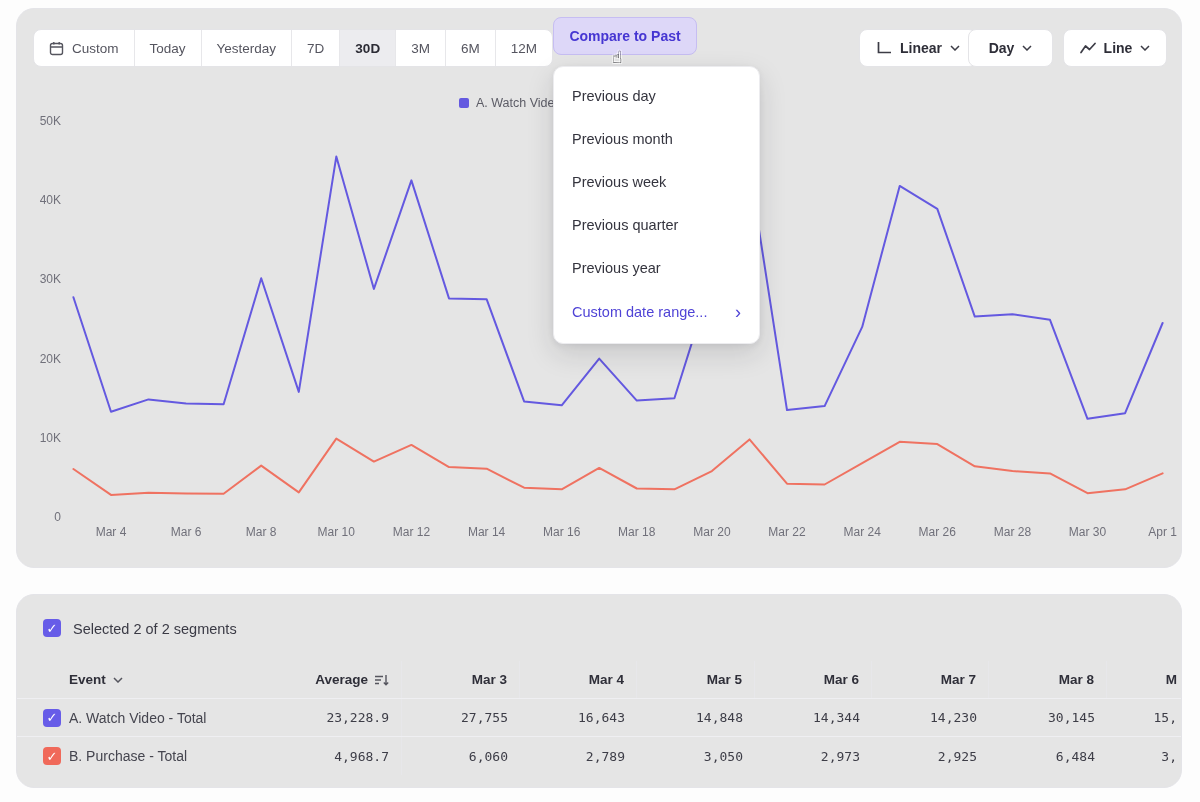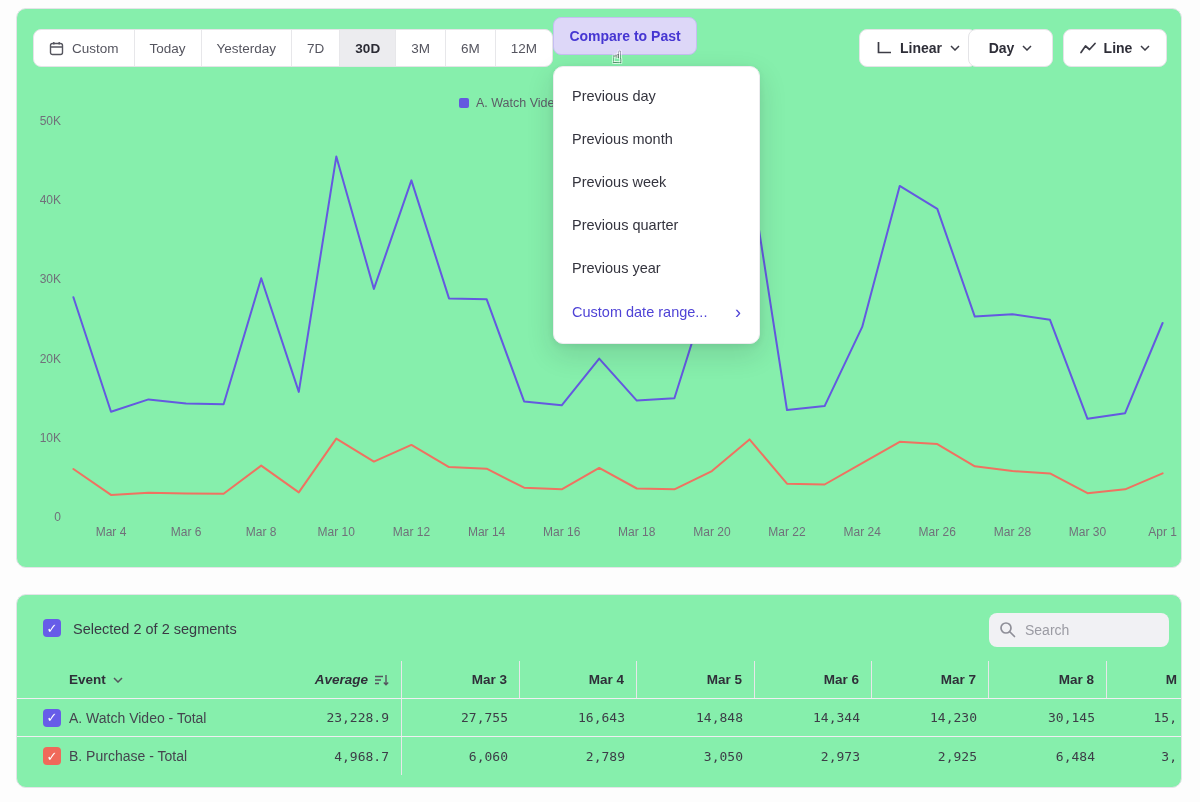--- a/index.html
+++ b/index.html
@@ -1,19 +1,19 @@
 <!DOCTYPE html>
 <html style="--accent: #4636D2; --compare-bg: #DDD7F8; --compare-border: #C6BDF2; --link: #4F43D6; --series-a: #6459E0; --series-b: #EF7261; --checkbox-a: #675CE8; --checkbox-b: #F0695A;"><head>
 <meta charset="utf-8">
 <style>
   * { margin:0; padding:0; box-sizing:border-box; }
   html,body { width:1200px; height:802px; background:#fdfdfd; font-family:"Liberation Sans",sans-serif; overflow:hidden; }
   .page { position:relative; width:1200px; height:802px; }
 
-  .card { position:absolute; background:#86efac; border:1px solid #e4e4e8; border-radius:10px; }
+  .card { position:absolute; background:#e5e5e5; border:1px solid #e4e4e8; border-radius:18px; }
   .top-card { left:16px; top:8px; width:1166px; height:560px; }
   .bottom-card { left:16px; top:594px; width:1166px; height:194px; }
 
   
   .range-group { position:absolute; left:16px; top:20px; height:38px; display:flex; align-items:stretch; border:1px solid #e4e4e7; border-radius:8px; overflow:hidden; background:#fff; }
   .range-item { display:flex; align-items:center; gap:8px; padding:0 15px; font-size:13.5px; color:#55555f; cursor:pointer; border-left:1px solid #e7e7ea; white-space:nowrap; }
   .range-item:first-child { border-left:none; }
   .range-item.selected { background:#ececef; color:#2c2c35; font-weight:bold; }
 
   .compare-btn { position:absolute; left:536px; top:8px; height:38px; width:144px; border-radius:8px; background:var(--compare-bg,#ddd7f8); border:1px solid var(--compare-border,#c6bdf2); color:var(--accent,#5b50e0); font-size:14px; font-family:"Liberation Sans",sans-serif; font-weight:bold; cursor:pointer; }
@@ -54,21 +54,21 @@
   .search-input { width:180px; height:34px; background:#f1f1f4; border:none; border-radius:8px; padding:0 12px 0 36px; font-size:14px; color:#3a3a45; font-family:"Liberation Sans",sans-serif; outline:none; }
   .search-input::placeholder { color:#9b9ba3; }
   .search-icon { position:absolute; left:10px; top:8px; }
 
   .tbl { position:absolute; left:0; top:66px; width:1164px; }
   .trow { display:grid; grid-template-columns:52px 216px 117px 118px 117px 118px 117px 117px 118px 1fr; align-items:center; height:38px; border-bottom:1px solid #efeff2; }
   .trow:last-child { border-bottom:none; }
   .th { font-size:13.5px; font-weight:bold; color:#2f2f39; }
   .th-num, .num { text-align:right; padding-right:12px; }
   .th-event { display:flex; align-items:center; gap:7px; }
-  .th-avg { display:flex; align-items:center; justify-content:flex-end; gap:6px; padding-right:12px;font-style:italic; }
+  .th-avg { display:flex; align-items:center; justify-content:flex-end; gap:6px; padding-right:12px; }
   .sep { border-right:1px solid #e7e7ea; height:100%; display:flex; align-items:center; justify-content:flex-end; }
   .num { font-family:"DejaVu Sans Mono",monospace; font-size:13px; color:#3d3d47; }
   .ev { font-size:14px; color:#45454f; }
   .cb-cell { padding-left:26px; }
   .partial { overflow:hidden; white-space:nowrap; padding-right:4px; }
 </style>
 </head>
 <body>
 
 <div class="page">
@@ -182,27 +182,20 @@
   </div>
 
   <div class="cursor">☝</div>
 
   <div class="card bottom-card">
     <div class="cb cb-a seg-cb">
         <span class="check">✓</span>
       </div>
     <div class="seg-label">Selected 2 of 2 segments</div>
 
-    <div class="search-wrap">
-      <svg class="search-icon" width="17" height="17" viewBox="0 0 17 17">
-          <circle cx="7" cy="7" r="5" fill="none" stroke="#8f8f98" stroke-width="1.7"></circle>
-          <line x1="11" y1="11" x2="15.5" y2="15.5" stroke="#8f8f98" stroke-width="1.7" stroke-linecap="round"></line>
-        </svg>
-      <input class="search-input" type="text" placeholder="Search" style="">
-    </div>
 
     <div class="tbl">
       <div class="trow">
         <div></div>
         <div class="th th-event">
           <span>Event</span>
           <svg class="icon-svg" width="10" height="6" viewBox="0 0 10 6">
               <path d="M1 1 L5 5 L9 1" fill="none" stroke="#55555e" stroke-width="1.5"></path>
             </svg>
         </div>

